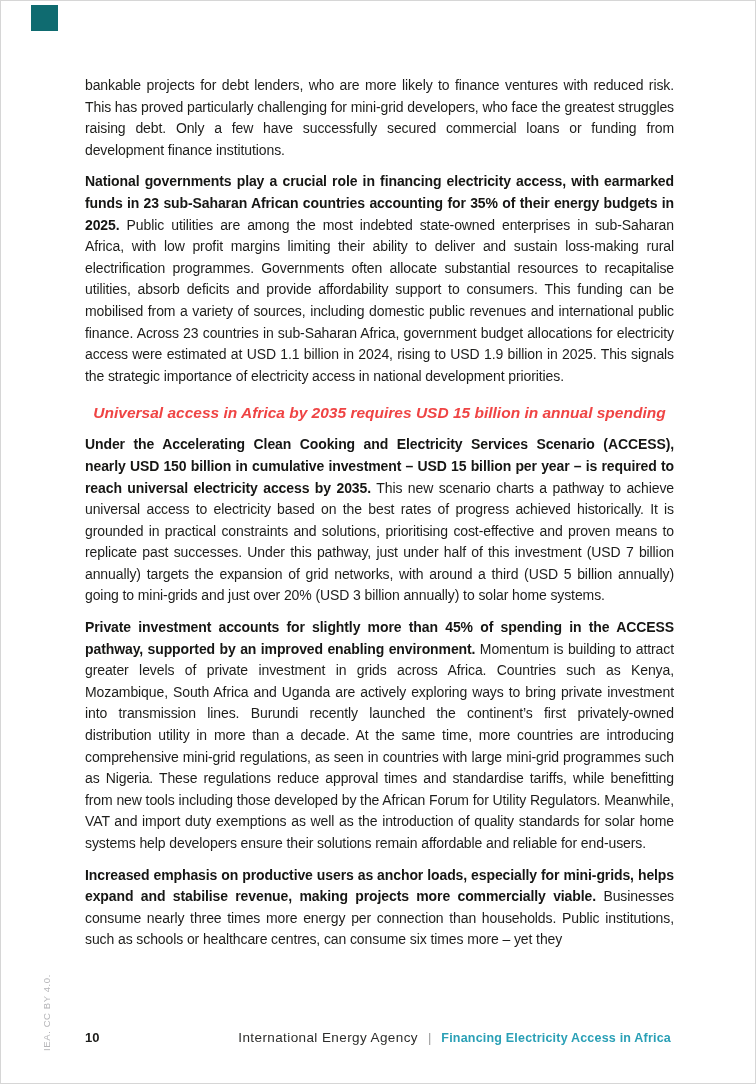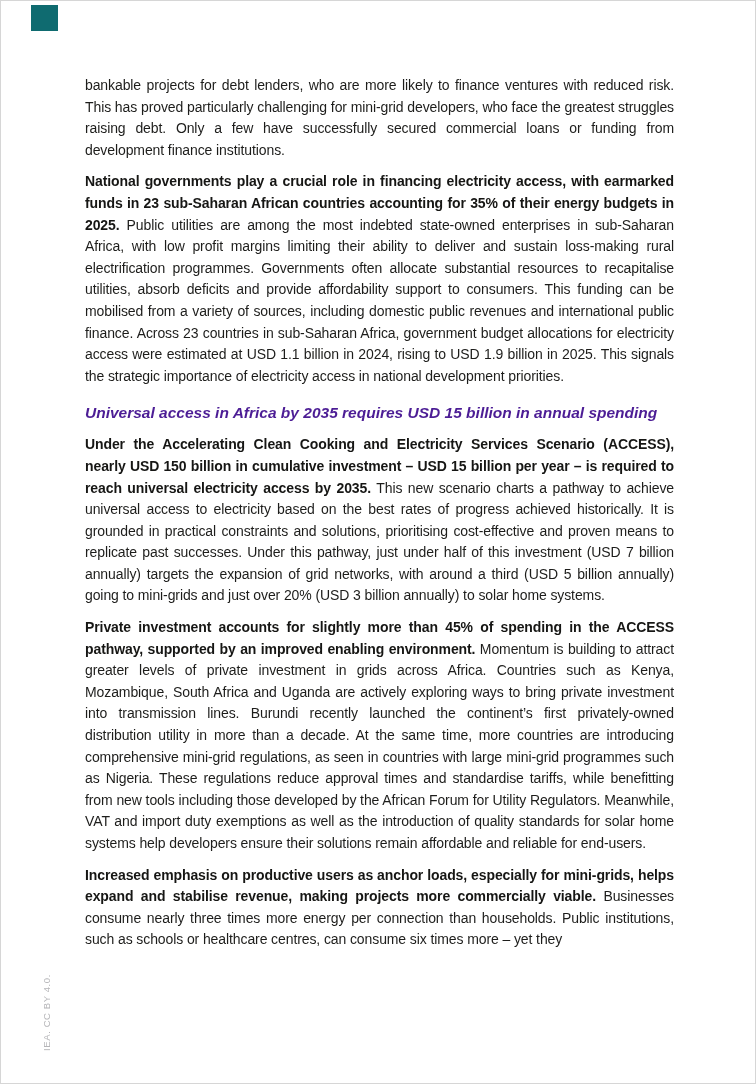--- a/index.html
+++ b/index.html
@@ -47,25 +47,26 @@
     letter-spacing: -0.1px;
     text-align: justify;
     margin-bottom: 10px;
     color: #1d1d1b;
   }
   .content p strong { font-weight: bold; color: #161614; }
   h2.section-heading {
     font-size: 15.5px;
     font-weight: bold;
     font-style: italic;
-    color: #4c1d95;
+    color: #ef4444;
     margin-top: 15px;
     margin-bottom: 10px;
     letter-spacing: 0px;
     line-height: 22px;
+    text-align: center;
   }
   .footer {
     position: absolute;
     left: 84px;
     right: 84px;
     bottom: 38px;
     display: flex;
     align-items: baseline;
     justify-content: space-between;
   }
@@ -115,14 +116,22 @@
 
     <p><strong>Under the Accelerating Clean Cooking and Electricity Services Scenario (ACCESS), nearly USD 150 billion in cumulative investment – USD 15 billion per year – is required to reach universal electricity access by 2035.</strong><span> This new scenario charts a pathway to achieve universal access to electricity based on the best rates of progress achieved historically. It is grounded in practical constraints and solutions, prioritising cost-effective and proven means to replicate past successes. Under this pathway, just under half of this investment (USD 7 billion annually) targets the expansion of grid networks, with around a third (USD 5 billion annually) going to mini-grids and just over 20% (USD 3 billion annually) to solar home systems.</span></p>
 
 
     <p><strong>Private investment accounts for slightly more than 45% of spending in the ACCESS pathway, supported by an improved enabling environment.</strong><span> Momentum is building to attract greater levels of private investment in grids across Africa. Countries such as Kenya, Mozambique, South Africa and Uganda are actively exploring ways to bring private investment into transmission lines. Burundi recently launched the continent’s first privately-owned distribution utility in more than a decade. At the same time, more countries are introducing comprehensive mini-grid regulations, as seen in countries with large mini-grid programmes such as Nigeria. These regulations reduce approval times and standardise tariffs, while benefitting from new tools including those developed by the African Forum for Utility Regulators. Meanwhile, VAT and import duty exemptions as well as the introduction of quality standards for solar home systems help developers ensure their solutions remain affordable and reliable for end-users.</span></p>
 
     <p><strong>Increased emphasis on productive users as anchor loads, especially for mini-grids, helps expand and stabilise revenue, making projects more commercially viable.</strong><span> Businesses consume nearly three times more energy per connection than households. Public institutions, such as schools or healthcare centres, can consume six times more – yet they</span></p>
 
   </div>
 
+  <div class="footer">
+    <span class="page-number">10</span>
+    <span class="footer-right">
+      <span class="agency">International Energy Agency</span>
+      <span class="sep">|</span>
+      <span class="report-title">Financing Electricity Access in Africa</span>
+    </span>
+  </div>
 
 </div>
 
 </body></html>

